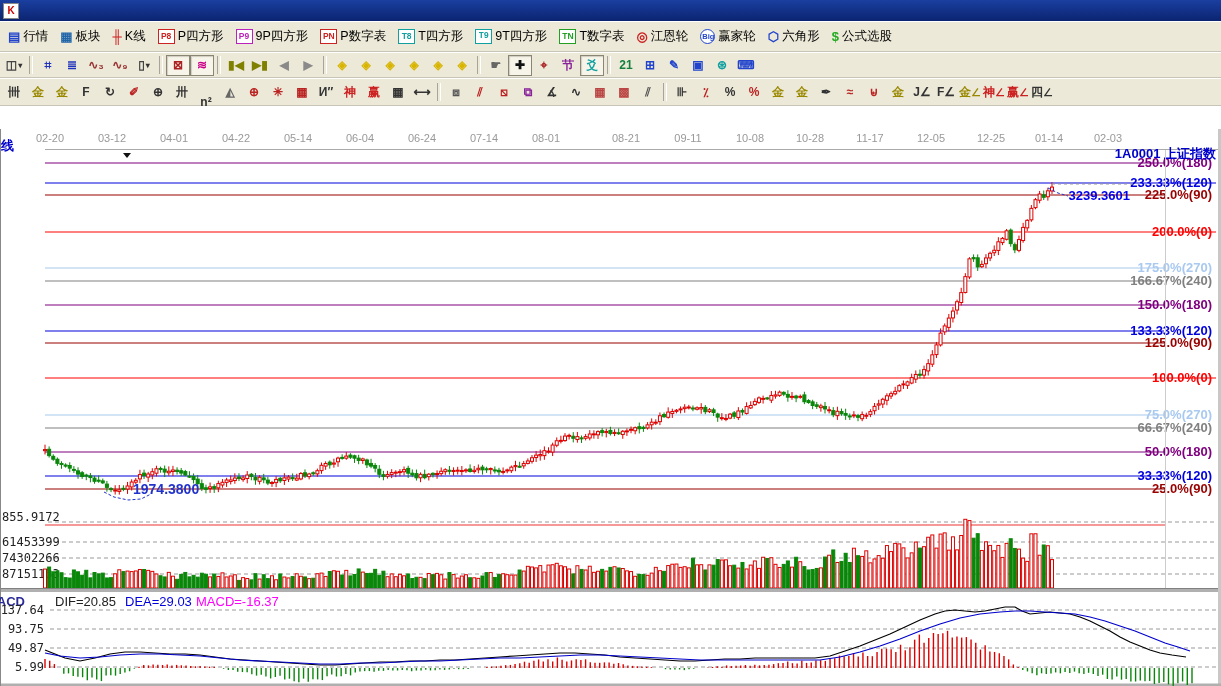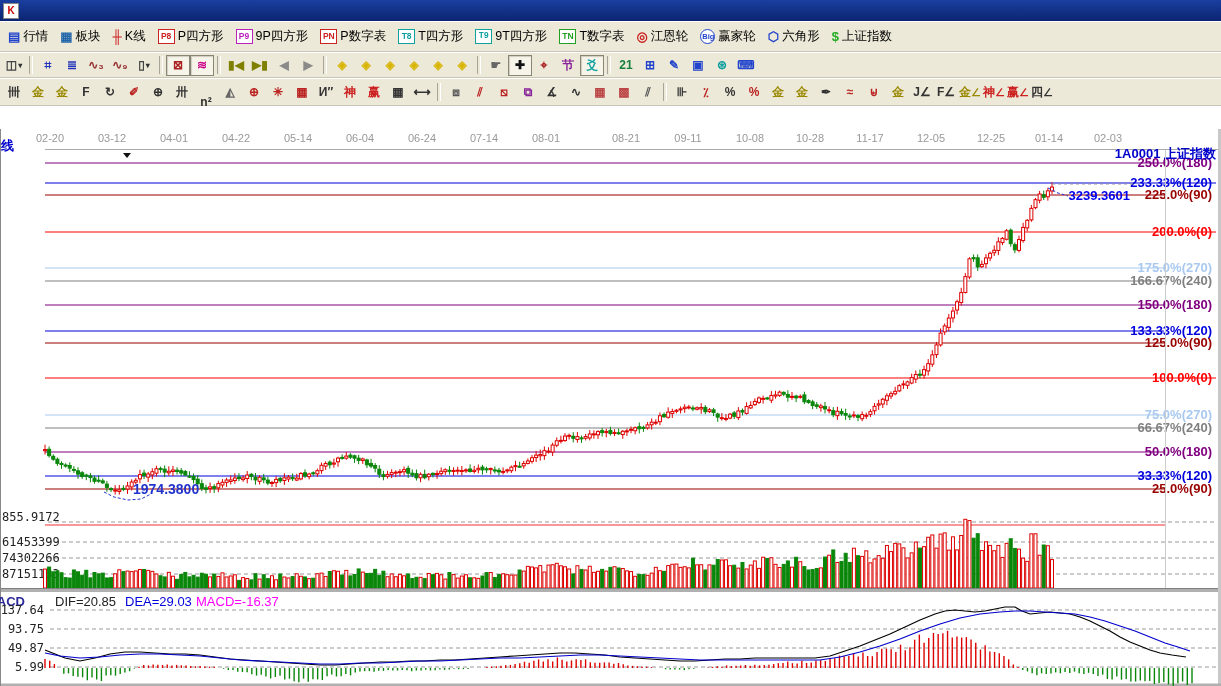--- a/index.html
+++ b/index.html
@@ -84,21 +84,21 @@
       <span class="tbtn">
         <span class="circico" style="color: rgb(34, 68, 204); text-align: right;">Big</span>
         <span>赢家轮</span>
       </span>
       <span class="tbtn">
         <span class="gly" style="color: rgb(34, 68, 204);">⬡</span>
         <span>六角形</span>
       </span>
       <span class="tbtn">
         <span class="gly" style="color: rgb(34, 170, 34);">$</span>
-        <span>上证指数</span>
+        <span>公式选股</span>
       </span>
     </div>
   <div class="tb tb3" id="tb3">
       <span class="sbtn small">
         <span class="gly" style="color: rgb(68, 68, 68);">◫</span>
         <span class="ddarr">▾</span>
       </span>
       <span class="vsep"></span>
       <span class="sbtn small">
         <span class="gly" style="color: rgb(34, 51, 187);">⌗</span>

